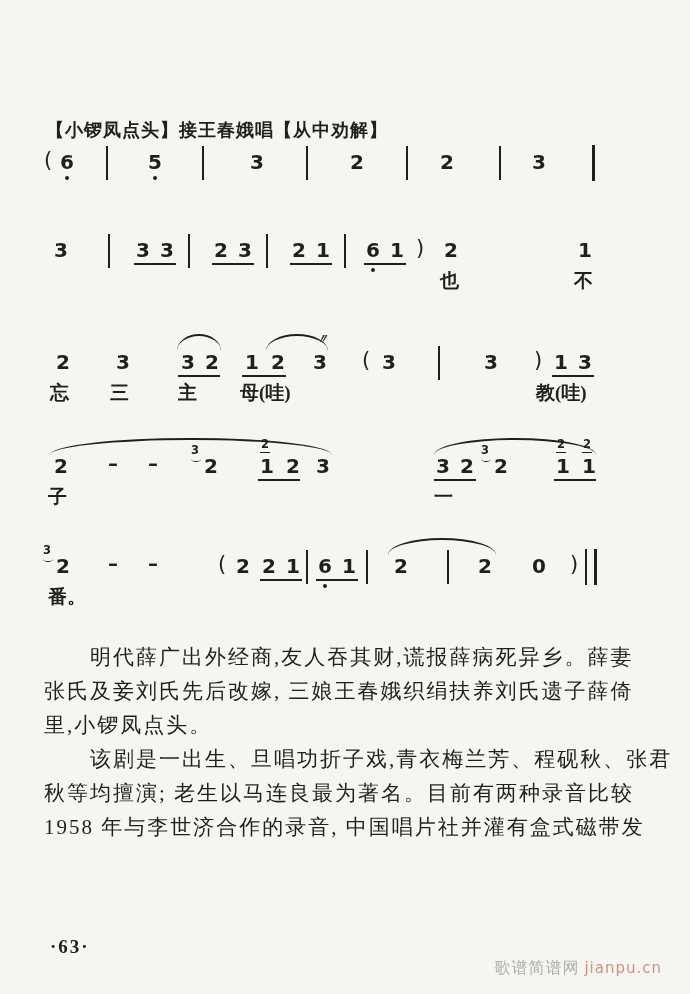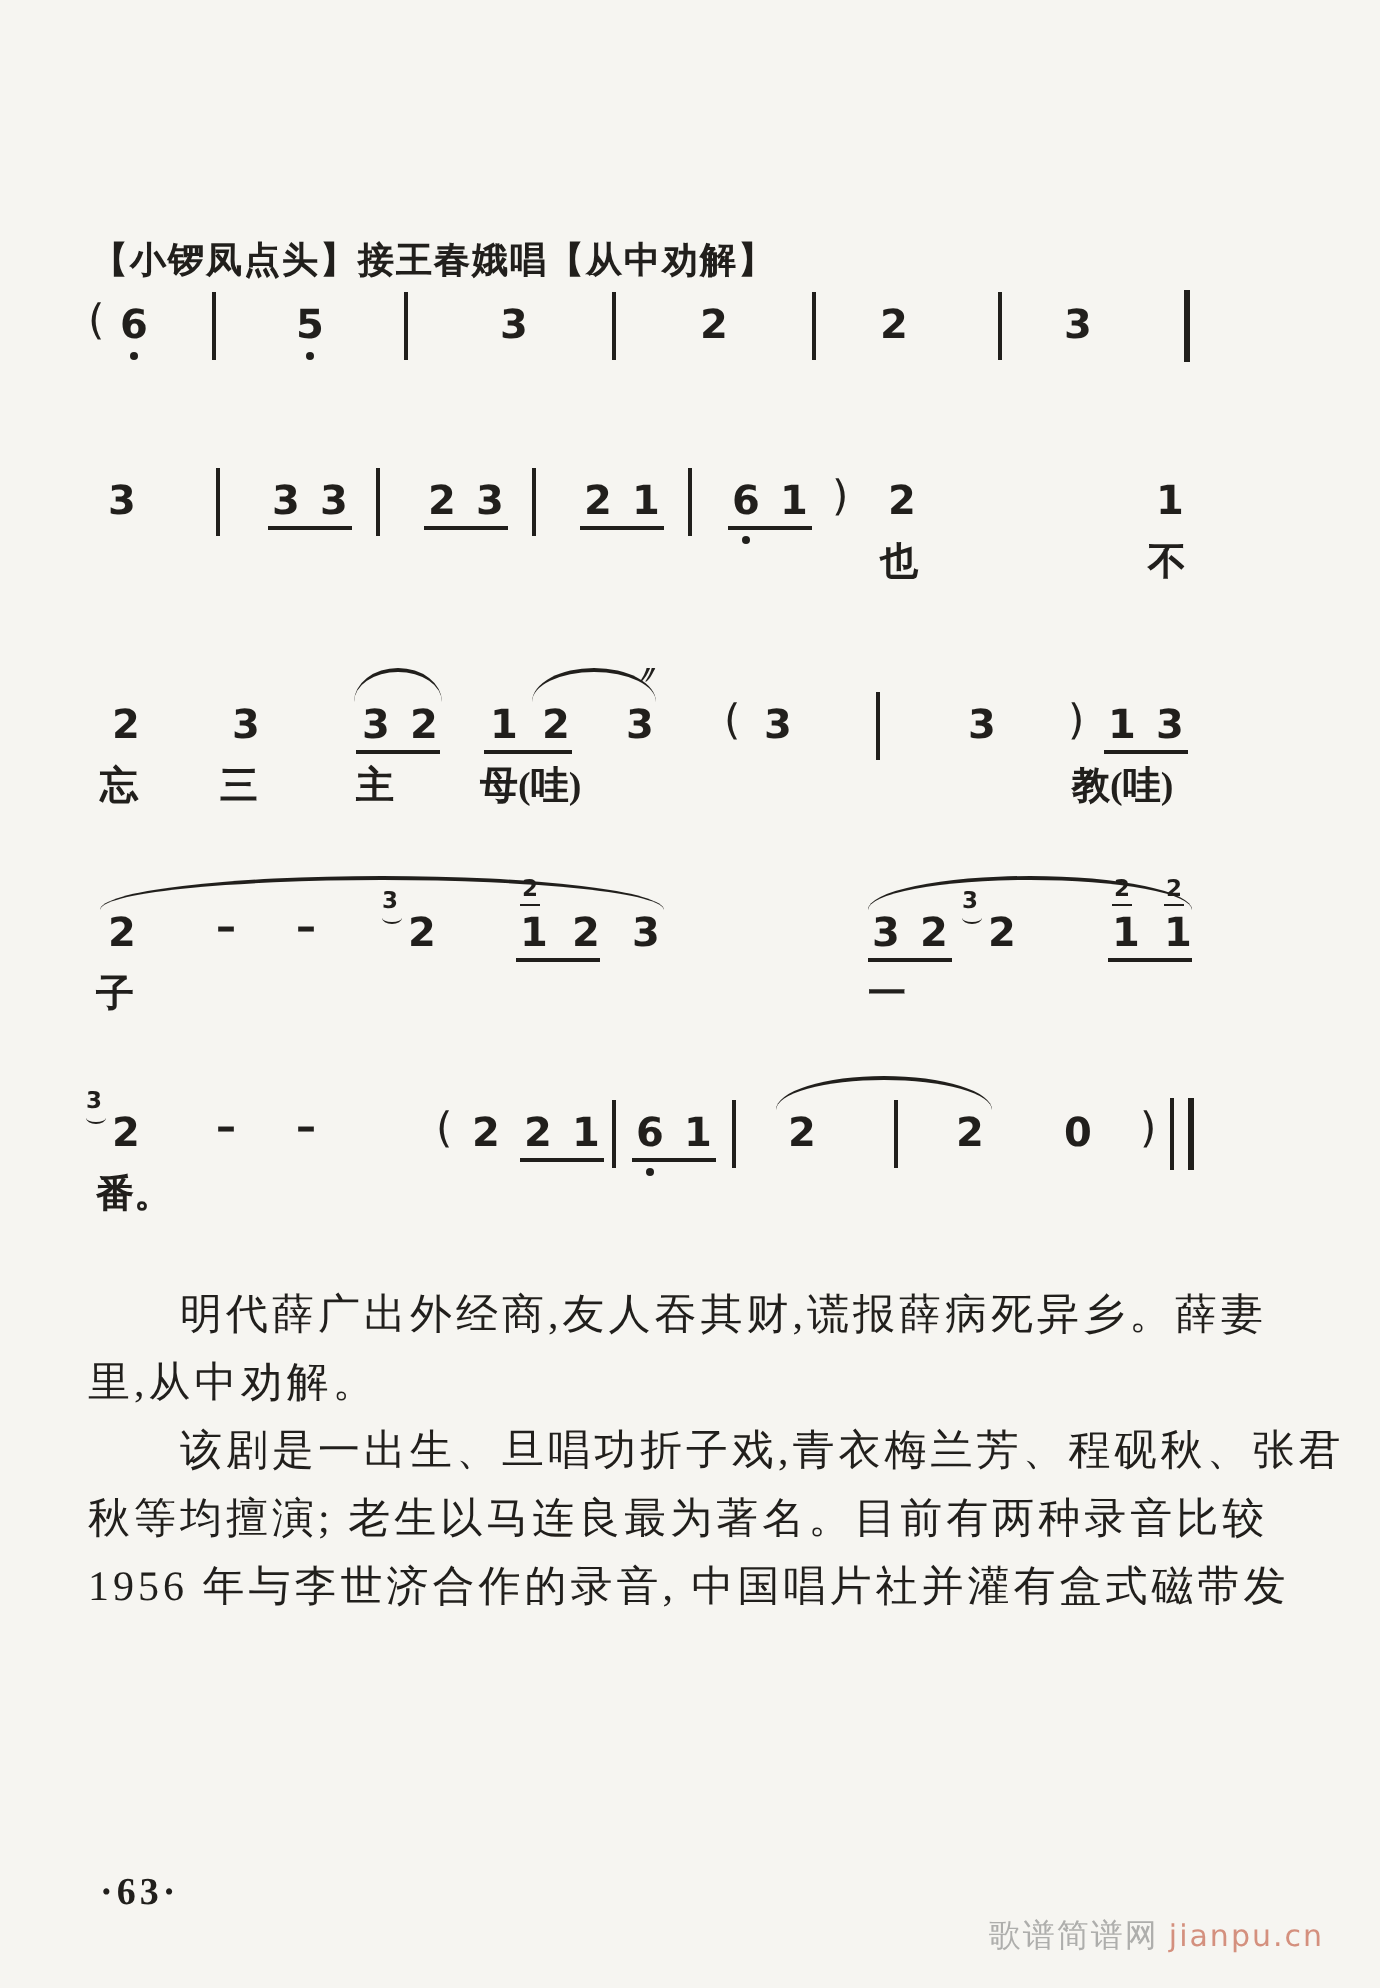--- a/index.html
+++ b/index.html
@@ -151,20 +151,21 @@
         <span class="tk p" style="left: 570px;">)</span>
         <span class="tk db" style="left: 585px;"></span>
         <div class="beam" style="left: 260px; width: 42px;"></div>
         <div class="beam" style="left: 316px; width: 42px;"></div>
         <div class="slur" style="left: 388px; width: 108px;"></div>
         <span class="lyr" style="left: 48px;">番。</span>
       </div>
     </div>
   <div class="btxt">
       <div class="tline ind">明代薛广出外经商,友人吞其财,谎报薛病死异乡。薛妻</div>
-      <div class="tline">里,从中劝解。</div>
+      <div class="tline">张氏及妾刘氏先后改嫁, 三娘王春娥织绢扶养刘氏遗子薛倚</div>
+      <div class="tline">里,小锣凤点头。</div>
       <div class="tline ind">该剧是一出生、旦唱功折子戏,青衣梅兰芳、程砚秋、张君</div>
       <div class="tline">秋等均擅演; 老生以马连良最为著名。目前有两种录音比较</div>
-      <div class="tline">1956 年与李世济合作的录音, 中国唱片社并灌有盒式磁带发</div>
+      <div class="tline">1958 年与李世济合作的录音, 中国唱片社并灌有盒式磁带发</div>
     </div>
   <div class="pnum">·63·</div>
   <div class="wm"><span class="g">歌谱简谱网 </span><span class="r">jianpu.cn</span></div>
 </div>
 
 </body></html>

